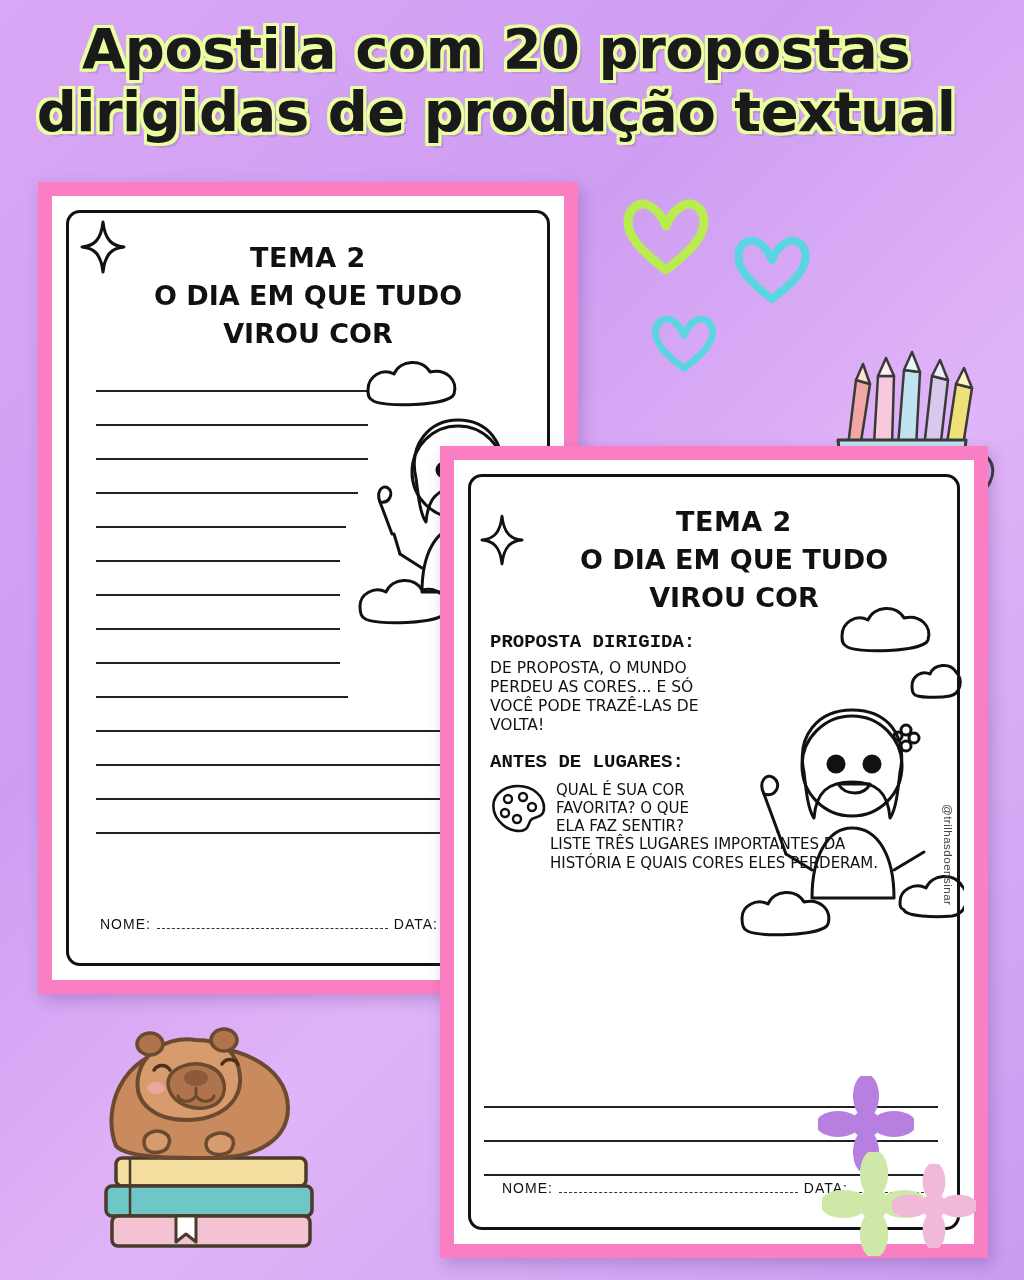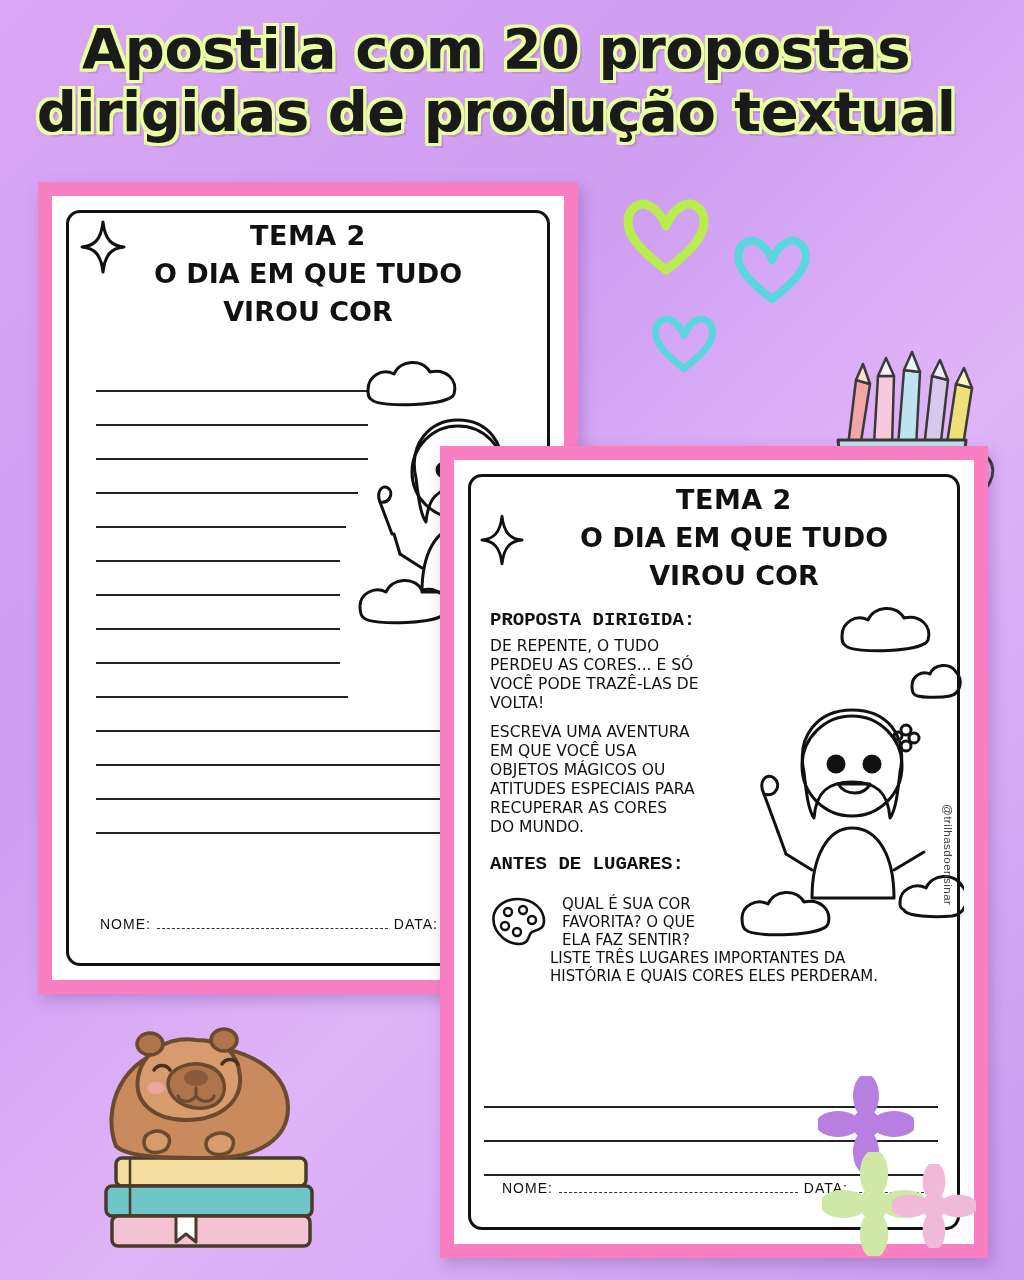--- a/index.html
+++ b/index.html
@@ -27,21 +27,21 @@
   
   .sheet { position:absolute; background:#f97fc2; padding:14px; box-shadow:4px 6px 14px rgba(80,30,110,0.25); }
   .sheet-inner { background:#ffffff; width:100%; height:100%; position:relative; padding:16px; }
   .page-border { position:absolute; inset:14px; border:3px solid #111; border-radius:14px; }
 
   
   #sheet-back { left:38px; top:182px; width:540px; height:812px; }
   
   #sheet-front { left:440px; top:446px; width:548px; height:812px; }
 
-  .content { position:absolute; inset:14px; padding:10px 22px; }
+  .content { position:absolute; inset:14px; padding:32px 22px; }
 
   .ws-head { text-align:center; }
   .ws-tema { font-family:"DejaVu Sans", sans-serif; font-weight:bold; font-size:27px; color:#111; letter-spacing:0.5px; }
   .ws-titulo { font-family:"DejaVu Sans", sans-serif; font-weight:bold; font-size:27px; color:#111; line-height:1.12; margin-top:8px; }
 
   .sparkle { position:absolute; }
 
   
   .lines { position:absolute; left:30px; right:30px; }
   .line { border-bottom:2px solid #222; height:34px; }
@@ -186,26 +186,25 @@
         <path d="M23 2 C25 20 32 26 44 27 C32 28 25 34 23 52 C21 34 14 28 2 27 C14 26 21 20 23 2 Z" fill="none" stroke="#111" stroke-width="3" stroke-linejoin="round"></path>
       </svg>
 
       <div class="ws-head" style="padding-left:40px;">
         <div class="ws-tema">TEMA 2</div>
         <div class="ws-titulo">O DIA EM QUE TUDO</div>
         <div class="ws-titulo">VIROU COR</div>
       </div>
 
       <div class="sec-title" style="margin-top:18px;">PROPOSTA DIRIGIDA:</div>
-      <div class="para">DE REPENTE, O TUDO PERDEU AS CORES... E SÓ VOCÊ PODE TRAZÊ-LAS DE VOLTA!</div>
-      <div class="para para2">ESCREVA UMA AVENTURA EM QUE VOCÊ USA OBJETOS MÁGICOS OU ATITUDES ESPECIAIS PARA RECUPERAR AS CORES DO MUNDO.</div>
+      <div class="para">DE PROPOSTA, O MUNDO PERDEU AS CORES... E SÓ VOCÊ PODE TRAZÊ-LAS DE VOLTA!</div>
 
       <div class="sec-title" style="margin-top:16px;">ANTES DE LUGARES:</div>
 
-      <div style="display:flex; align-items:center; gap:16px; margin-top:20px;">
+      <div style="display:flex; align-items:flex-end; gap:10px; margin-top:8px;">
         <svg width="56" height="52" viewBox="0 0 56 52" style="flex:0 0 auto;">
           <path d="M28 3 C44 3 54 14 54 25 C54 34 46 34 42 36 C38 38 40 45 34 47 C30 49 20 48 13 42 C5 35 2 27 4 18 C7 9 16 3 28 3 Z" fill="none" stroke="#111" stroke-width="2.6"></path>
           <circle cx="18" cy="16" r="4" fill="none" stroke="#111" stroke-width="2.4"></circle>
           <circle cx="33" cy="14" r="4" fill="none" stroke="#111" stroke-width="2.4"></circle>
           <circle cx="42" cy="24" r="4" fill="none" stroke="#111" stroke-width="2.4"></circle>
           <circle cx="15" cy="30" r="4" fill="none" stroke="#111" stroke-width="2.4"></circle>
           <circle cx="27" cy="36" r="4" fill="none" stroke="#111" stroke-width="2.4"></circle>
         </svg>
         <div class="q-text" style="max-width:150px;">QUAL É SUA COR FAVORITA? O QUE ELA FAZ SENTIR?</div>
       </div>

